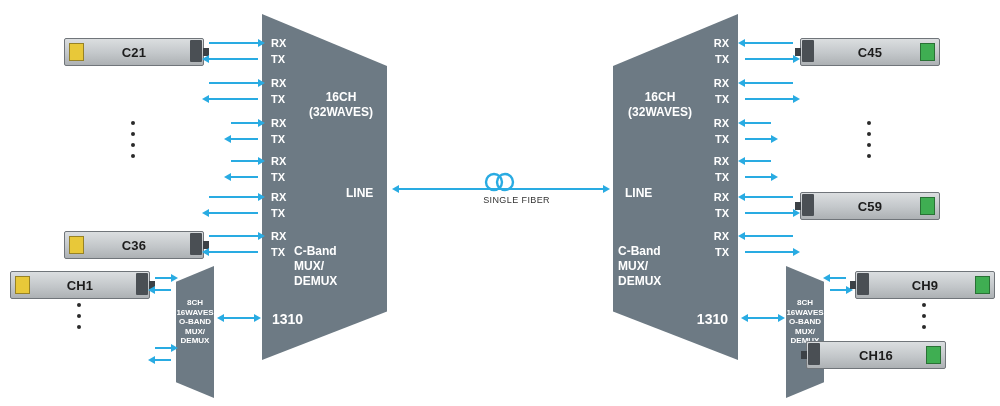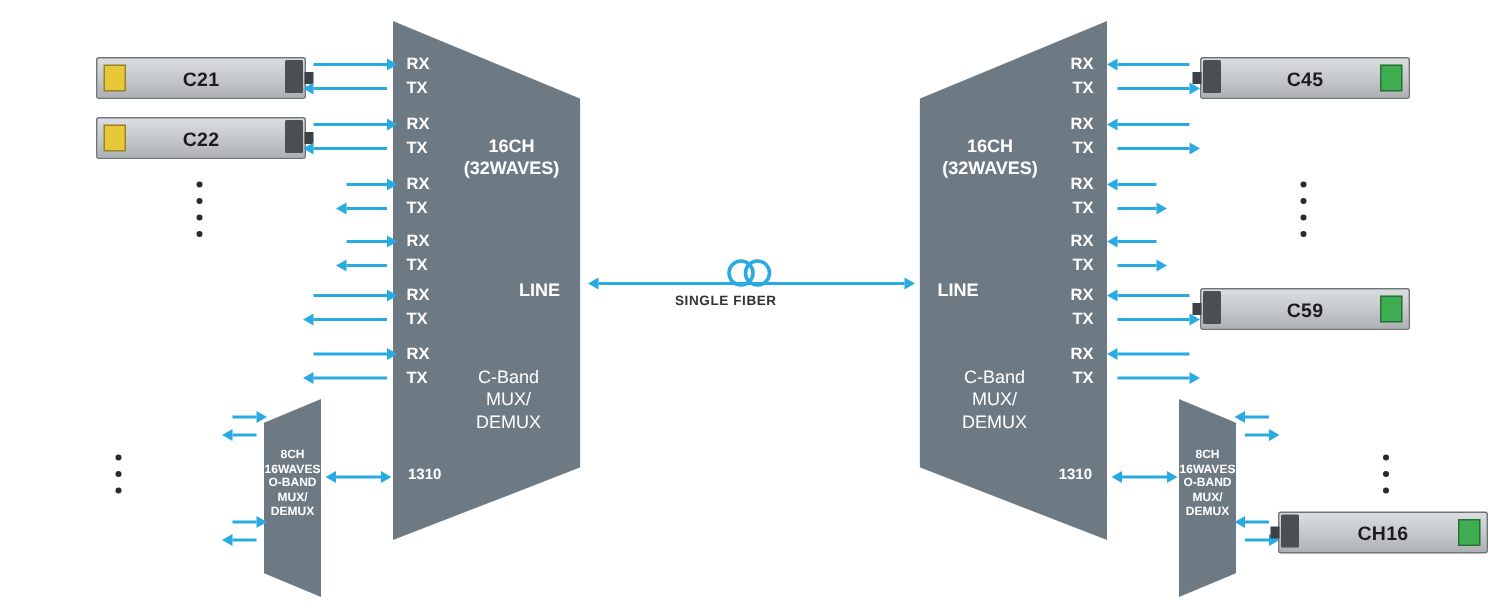--- a/index.html
+++ b/index.html
@@ -31,66 +31,72 @@
   .dot { width:4px; height:4px; border-radius:50%; background:#2a2a2a; }
 
   
   .bigmux { position:absolute; width:125px; height:346px; background:#6d7a84; color:#fff; }
   .bigmux.facing-right { clip-path:polygon(0 0, 100% 15%, 100% 86%, 0 100%); }
   .bigmux.facing-left  { clip-path:polygon(100% 0, 0 15%, 0 86%, 100% 100%); }
   .port { position:absolute; font-size:11px; font-weight:700; line-height:14px; color:#fff; }
   .left-mux  .port { left:9px; }
   .right-mux .port { right:9px; text-align:right; }
   .cap   { position:absolute; font-size:12px; font-weight:700; line-height:15px; text-align:center; }
-  .band  { position:absolute; font-size:12px; font-weight:400; line-height:15px; text-align:center; }
+  .band  { position:absolute; font-size:12px; font-weight:700; line-height:15px; }
   .lineport { position:absolute; font-size:12px; font-weight:700; }
-  .p1310 { position:absolute; font-size:10px; font-weight:700; }
+  .p1310 { position:absolute; font-size:14px; font-weight:700; }
 
   .smallmux { position:absolute; width:38px; height:132px; background:#6d7a84; color:#fff; }
   .smallmux.facing-left  { clip-path:polygon(100% 0, 0 12%, 0 88%, 100% 100%); }
   .smallmux.facing-right { clip-path:polygon(0 0, 100% 12%, 100% 88%, 0 100%); }
   .smalltext { position:absolute; top:32px; left:0; right:0; text-align:center;
                font-size:8px; font-weight:700; line-height:9.5px; }
 
   
   .arrow { position:absolute; height:2px; background:#29abe2; }
   .arrow.r::after  { content:""; position:absolute; right:-7px; top:-3px;
                      border-left:7px solid #29abe2; border-top:4px solid transparent; border-bottom:4px solid transparent; }
   .arrow.l::before { content:""; position:absolute; left:-7px; top:-3px;
                      border-right:7px solid #29abe2; border-top:4px solid transparent; border-bottom:4px solid transparent; }
 
   
   .coil { position:absolute; }
-  .fiberlabel { position:absolute; font-size:9px; font-weight:700; color:#333;
-                letter-spacing:.4px; text-align:left; width:100px; }
+  .fiberlabel { position:absolute; font-size:9px; font-weight:400; color:#333;
+                letter-spacing:.4px; text-align:right; width:100px; }
 </style>
 </head>
 <body>
 
 <div class="canvas">
 
   <div class="module" style="left:64px;top:38px">
     <span class="tab yellow"></span>
     <span class="plug plug-right"></span>
     <span class="nub nub-right"></span>
     <span class="mlabel">C21</span>
   </div>
-  <div class="module" style="left:64px;top:78px">
+  <div class="dots" style="left:131px;top:121px">
+    <span class="dot"></span>
+    <span class="dot"></span>
+    <span class="dot"></span>
+    <span class="dot"></span>
+  </div>
+  <div class="module" style="left:64px;top:231px">
     <span class="tab yellow"></span>
     <span class="plug plug-right"></span>
     <span class="nub nub-right"></span>
-    <span class="mlabel">C22</span>
-  </div>
-  <div class="dots" style="left:131px;top:121px">
-    <span class="dot"></span>
-    <span class="dot"></span>
-    <span class="dot"></span>
-    <span class="dot"></span>
-  </div>
-
+    <span class="mlabel">C36</span>
+  </div>
+
+  <div class="module" style="left:10px;top:271px">
+    <span class="tab yellow"></span>
+    <span class="plug plug-right"></span>
+    <span class="nub nub-right"></span>
+    <span class="mlabel">CH1</span>
+  </div>
   <div class="dots" style="left:77px;top:303px">
     <span class="dot"></span>
     <span class="dot"></span>
     <span class="dot"></span>
   </div>
 
   <div class="bigmux facing-right left-mux" style="left:262px;top:14px">
     <span class="port" style="top:22px">RX</span>
     <span class="port" style="top:38px">TX</span>
     <span class="port" style="top:62px">RX</span>
@@ -217,25 +223,31 @@
     <span class="dot"></span>
     <span class="dot"></span>
   </div>
   <div class="module" style="left:800px;top:192px">
     <span class="plug plug-left"></span>
     <span class="nub nub-left"></span>
     <span class="tab green"></span>
     <span class="mlabel">C59</span>
   </div>
 
+  <div class="module" style="left:855px;top:271px">
+    <span class="plug plug-left"></span>
+    <span class="nub nub-left"></span>
+    <span class="tab green"></span>
+    <span class="mlabel">CH9</span>
+  </div>
   <div class="dots" style="left:922px;top:303px">
     <span class="dot"></span>
     <span class="dot"></span>
     <span class="dot"></span>
   </div>
-  <div class="module" style="left:852px;top:341px">
+  <div class="module" style="left:806px;top:341px">
     <span class="plug plug-left"></span>
     <span class="nub nub-left"></span>
     <span class="tab green"></span>
     <span class="mlabel">CH16</span>
   </div>
 
 </div>
 
 </body></html>

